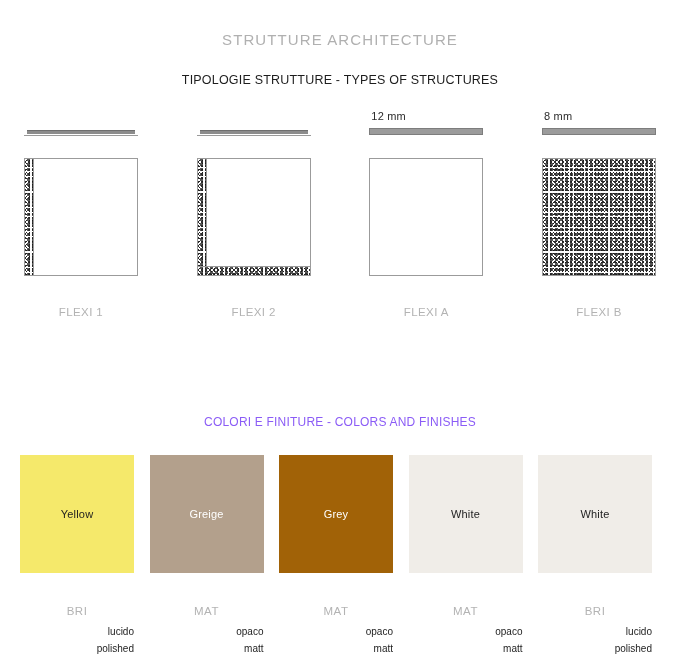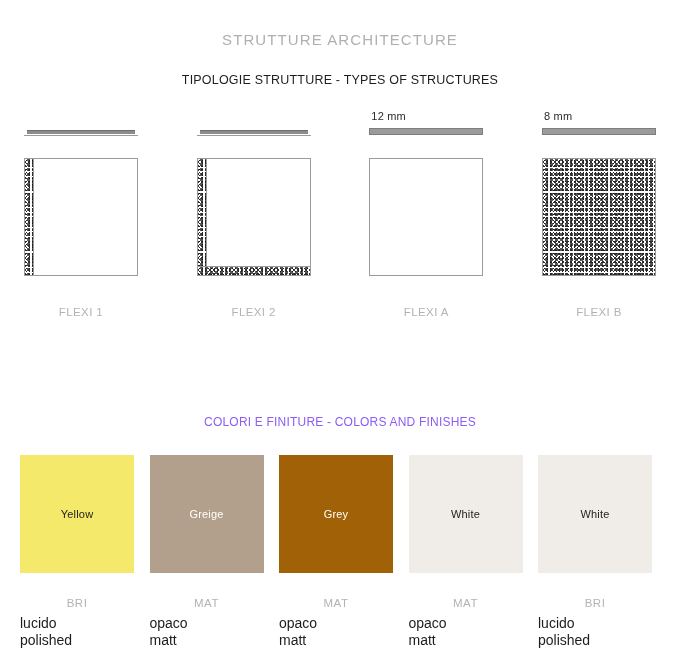--- a/index.html
+++ b/index.html
@@ -161,29 +161,29 @@
   .swatch {
     width: 114px;
     height: 118px;
     display: flex;
     align-items: center;
     justify-content: center;
     font-size: 11px;
     letter-spacing: 0.2px;
   }
   .finish-code {
-    margin-top: 24px;
+    margin-top: 32px;
     text-align: center;
     font-size: 11.5px;
     color: #b3b3b3;
     letter-spacing: 0.5px;
   }
   .finish-it, .finish-en {
-    text-align: left;
-    font-size: 14px;
+    text-align: right;
+    font-size: 10px;
     color: #1d1d1d;
     line-height: 17px;
   }
   .finish-it { margin-top: 6px; }
 </style>
 </head>
 <body>
 
 <div class="title-block">
   <div class="main-title">STRUTTURE ARCHITECTURE</div>

